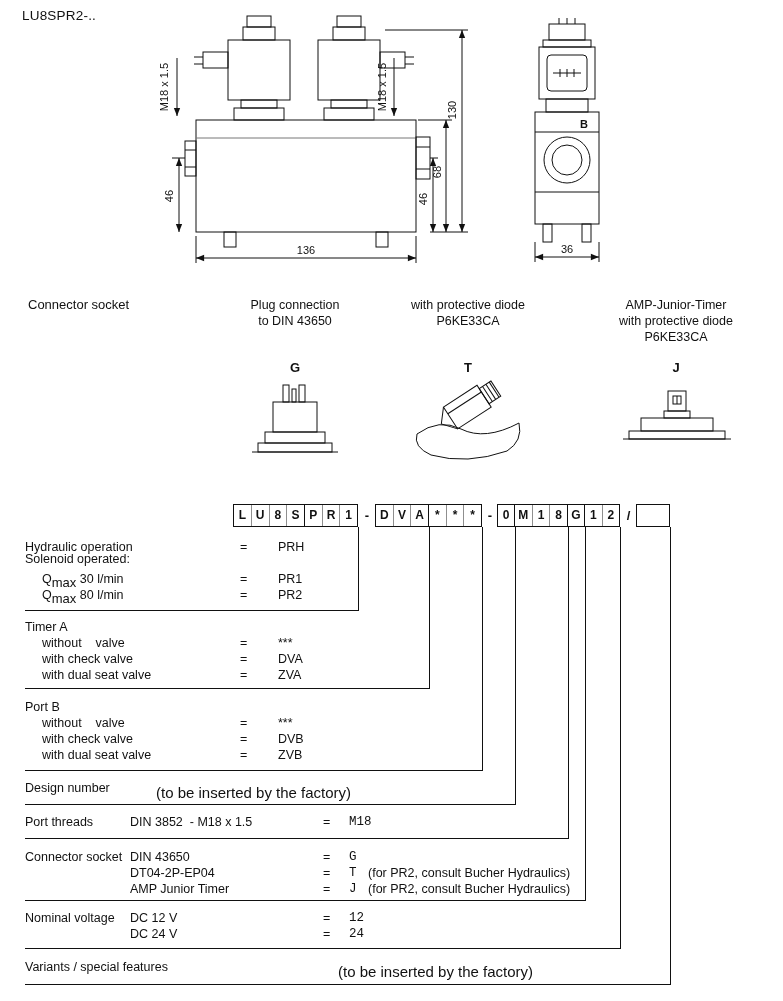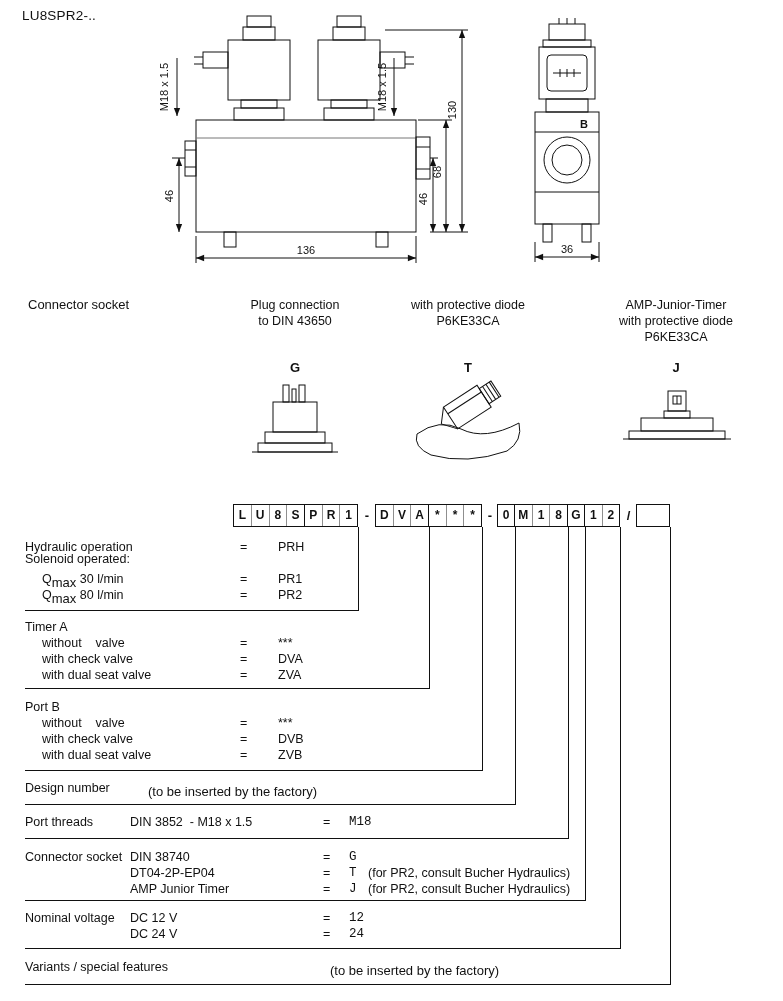--- a/index.html
+++ b/index.html
@@ -28,21 +28,21 @@
   .row { position:absolute; left:0; width:783px; height:16px; font-size:12.5px; }
   .c  { position:absolute; white-space:pre; top:0; }
   .l0 { left:25px; }
   .l1 { left:42px; }
   .eq1 { left:240px; }
   .cd1 { left:278px; }
   .d2 { left:130px; }
   .eq2 { left:323px; }
   .cd2 { left:349px;font-family:Liberation Mono, monospace; }
   .nt2 { left:368px;text-align:center; }
-  .small-note { font-size:13px; }
+  .small-note { font-size:15px;margin-left:8px; }
   sub { font-size:13px;margin-top:22px; }
 
   svg { position:absolute; }
 </style>
 </head>
 <body>
 
 <div class="page">
 
   <div class="abs page-title">LU8SPR2-..</div>
@@ -320,21 +320,21 @@
 
   <div class="row" style="top:815px">
     <span class="c l0">Port threads</span>
     <span class="c d2">DIN 3852  - M18 x 1.5</span>
     <span class="c eq2">=</span>
     <span class="c cd2">M18</span>
   </div>
 
   <div class="row" style="top:850px">
     <span class="c l0">Connector socket</span>
-    <span class="c d2">DIN 38740</span>
+    <span class="c d2">DIN 43650</span>
     <span class="c eq2">=</span>
     <span class="c cd2">G</span>
     <span class="c nt2"></span>
   </div>
   <div class="row" style="top:866px">
     <span class="c d2">DT04-2P-EP04</span>
     <span class="c eq2">=</span>
     <span class="c cd2">T</span>
     <span class="c nt2">(for PR2, consult Bucher Hydraulics)</span>
   </div>

